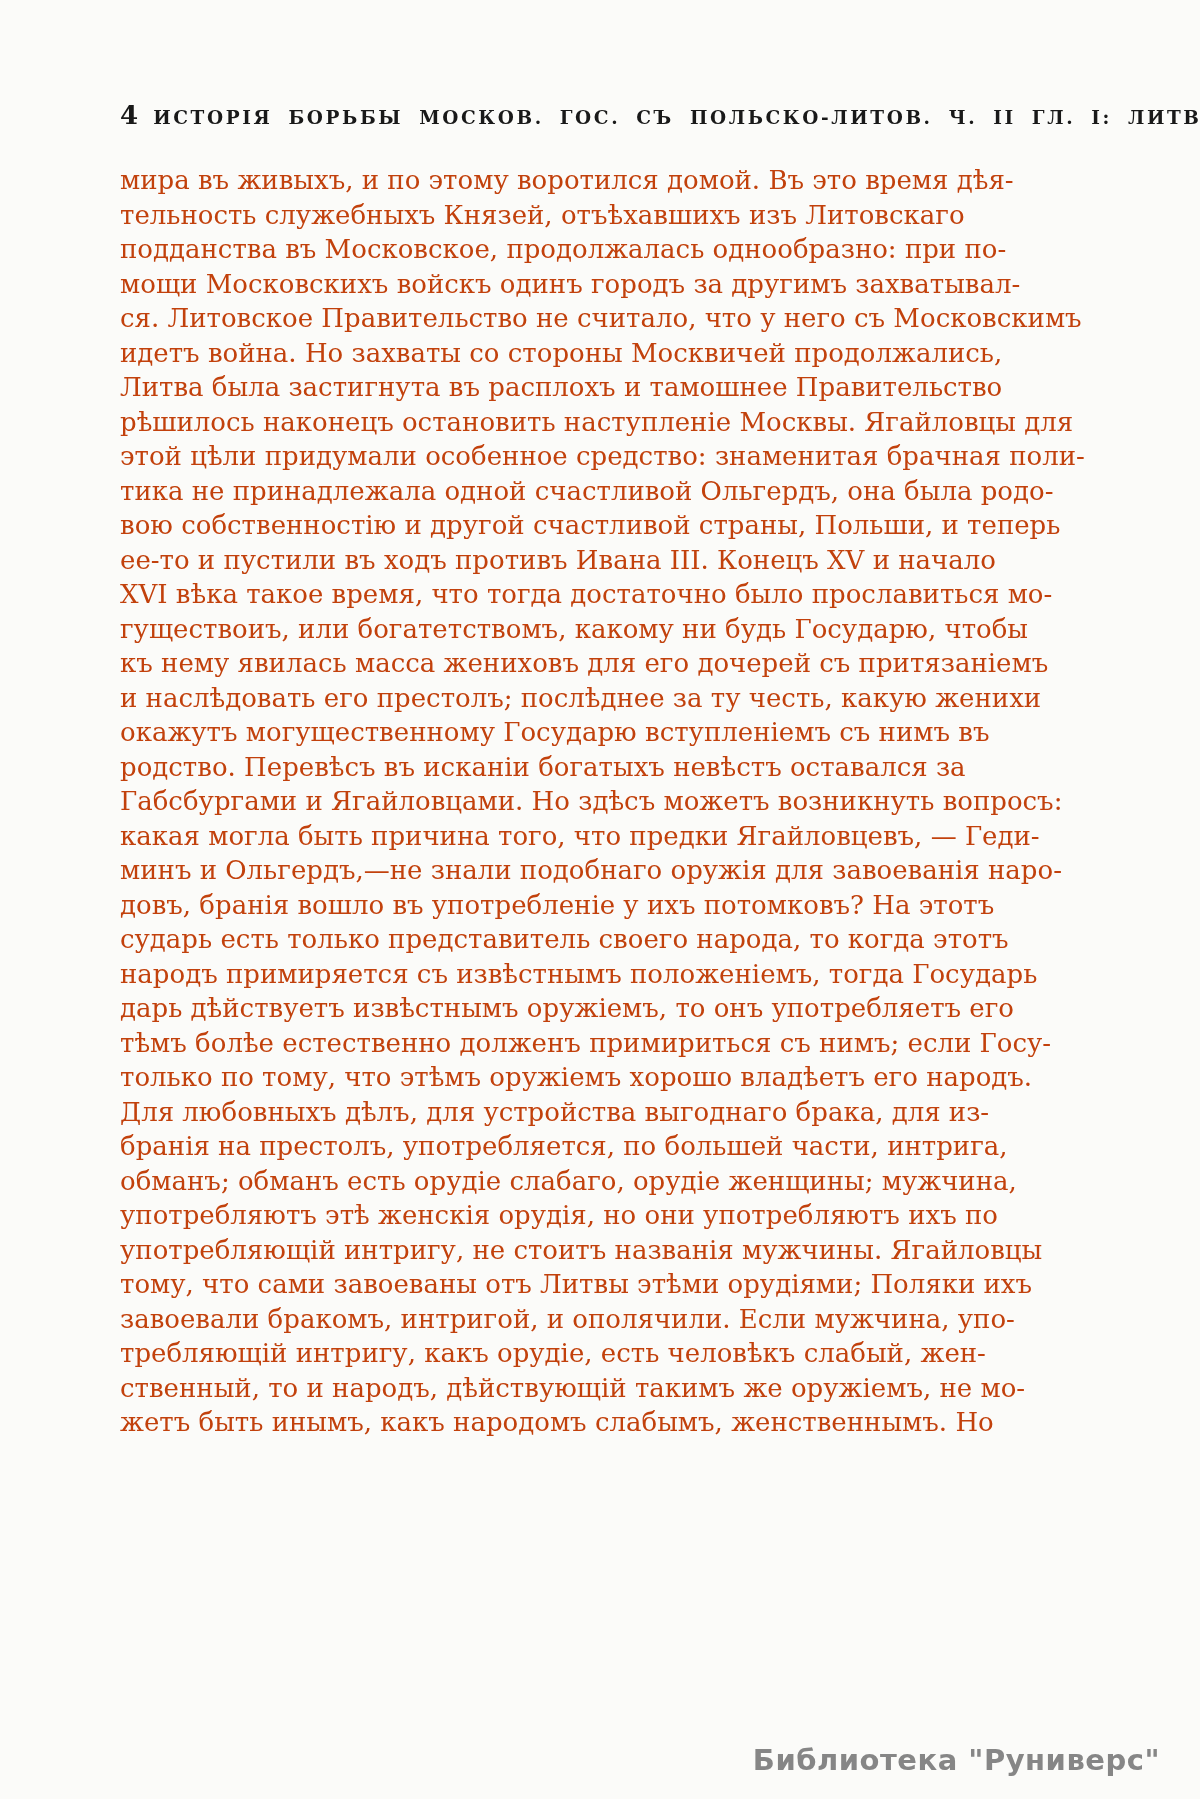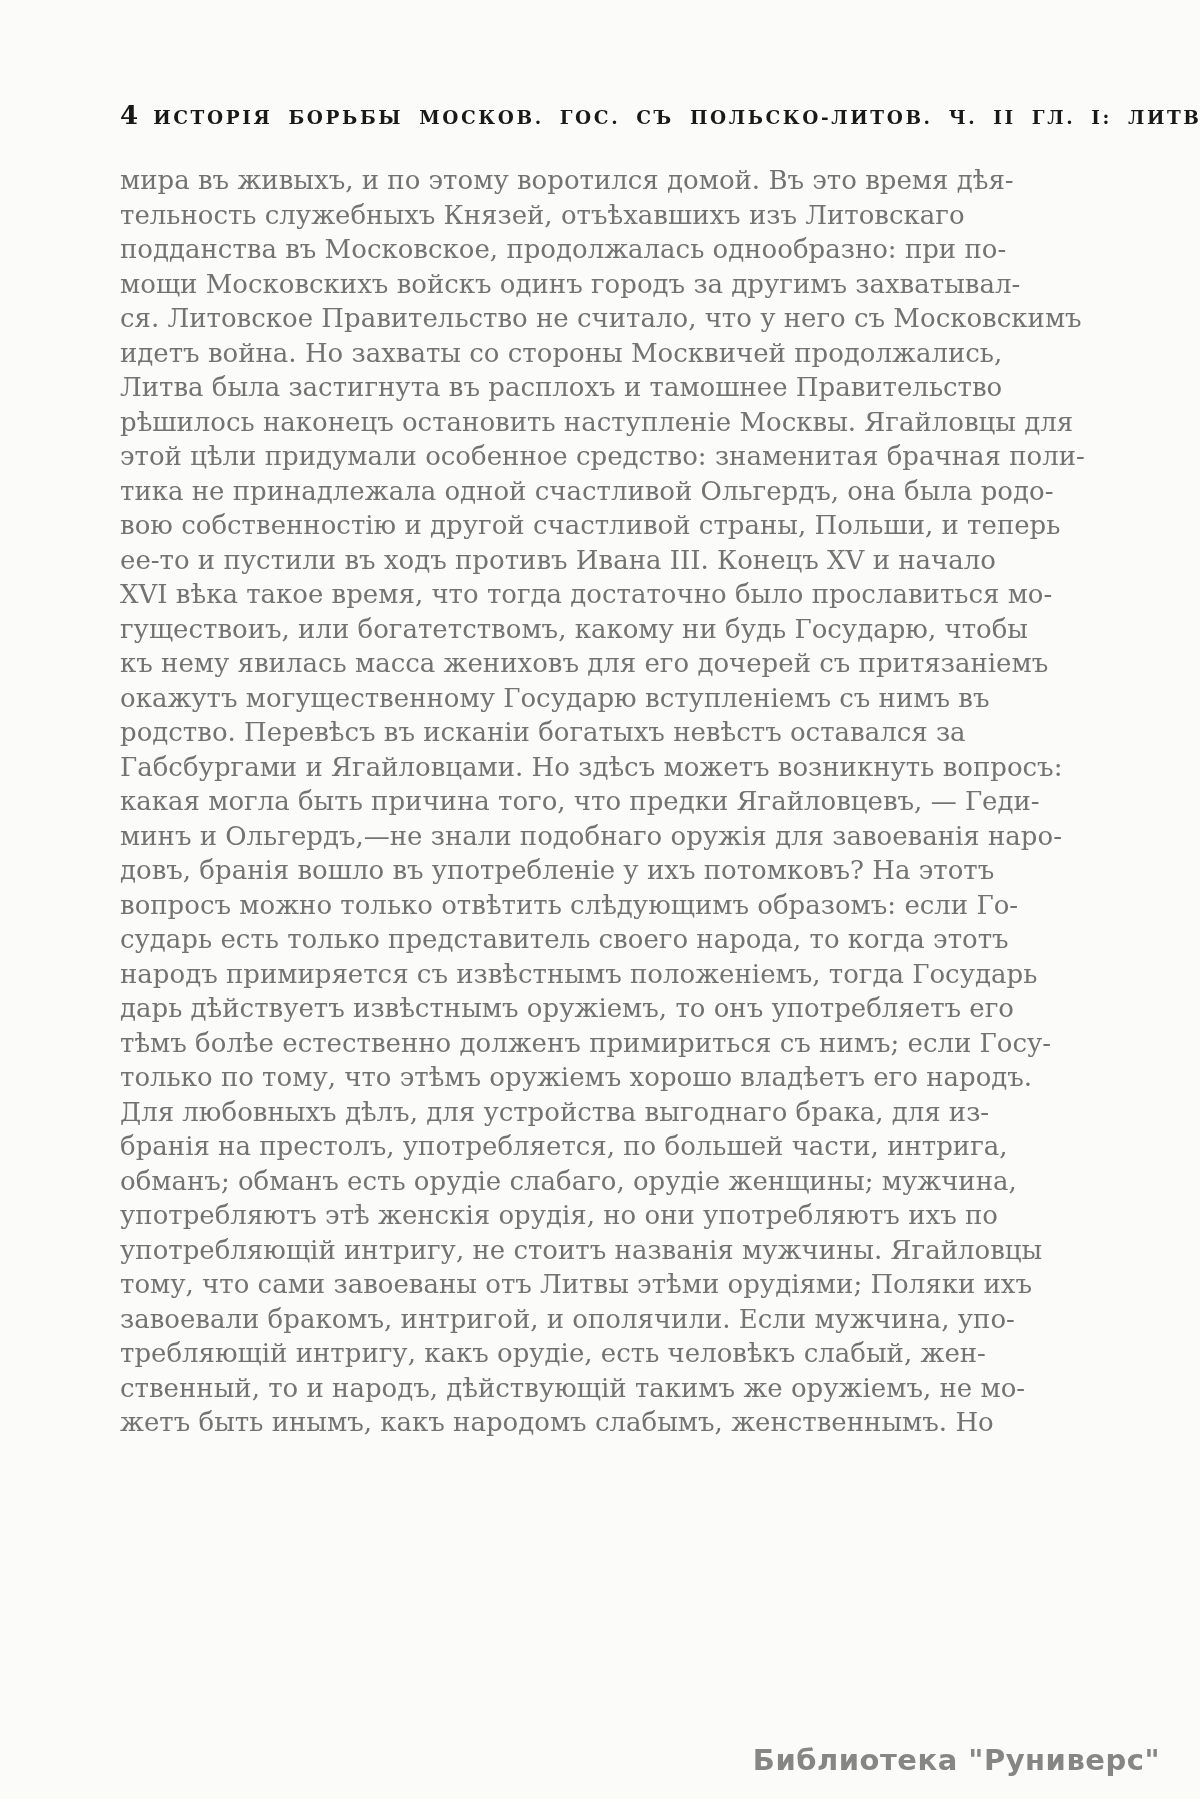--- a/index.html
+++ b/index.html
@@ -22,21 +22,21 @@
   .page-num {
     font-size: 26px; font-weight: bold; margin-right: 10px;
     letter-spacing: 0;
   }
   .running-title {
     font-size: 18.5px; font-weight: bold;
     letter-spacing: 2.6px; word-spacing: 7px;
   }
   .body-text {
     position: absolute; left: 120px; top: 163px; width: 818px;
-    color: #737373;
+    color: #c2410c;
   }
   .line {
     font-size: 26px;
     line-height: 34.5px;
     height: 34.5px;
     text-align: justify;
     text-align-last: justify;
     white-space: nowrap;
     overflow: visible;
   }
@@ -67,27 +67,27 @@
       <div class="line">идетъ война. Но захваты со стороны Москвичей продолжались,</div>
       <div class="line">Литва была застигнута въ расплохъ и тамошнее Правительство</div>
       <div class="line">рѣшилось наконецъ остановить наступленіе Москвы. Ягайловцы для</div>
       <div class="line">этой цѣли придумали особенное средство: знаменитая брачная поли-</div>
       <div class="line">тика не принадлежала одной счастливой Ольгердъ, она была родо-</div>
       <div class="line">вою собственностію и другой счастливой страны, Польши, и теперь</div>
       <div class="line">ее-то и пустили въ ходъ противъ Ивана III. Конецъ XV и начало</div>
       <div class="line">XVI вѣка такое время, что тогда достаточно было прославиться мо-</div>
       <div class="line">гуществоиъ, или богатетствомъ, какому ни будь Государю, чтобы</div>
       <div class="line">къ нему явилась масса жениховъ для его дочерей съ притязаніемъ</div>
+      <div class="line">и наслѣдовать его престолъ; послѣднее за ту честь, какую женихи</div>
       <div class="line">окажутъ могущественному Государю вступленіемъ съ нимъ въ</div>
       <div class="line">родство. Перевѣсъ въ исканіи богатыхъ невѣстъ оставался за</div>
       <div class="line">Габсбургами и Ягайловцами. Но здѣсъ можетъ возникнуть вопросъ:</div>
       <div class="line">какая могла быть причина того, что предки Ягайловцевъ, — Геди-</div>
       <div class="line">минъ и Ольгердъ,—не знали подобнаго оружія для завоеванія наро-</div>
       <div class="line">довъ, бранія вошло въ употребленіе у ихъ потомковъ? На этотъ</div>
-      <div class="line">вопросъ можно только отвѣтить слѣдующимъ образомъ: если Го-</div>
       <div class="line">сударь есть только представитель своего народа, то когда этотъ</div>
       <div class="line">народъ примиряется съ извѣстнымъ положеніемъ, тогда Государь</div>
       <div class="line">дарь дѣйствуетъ извѣстнымъ оружіемъ, то онъ употребляетъ его</div>
       <div class="line">тѣмъ болѣе естественно долженъ примириться съ нимъ; если Госу-</div>
       <div class="line">только по тому, что этѣмъ оружіемъ хорошо владѣетъ его народъ.</div>
       <div class="line">Для любовныхъ дѣлъ, для устройства выгоднаго брака, для из-</div>
       <div class="line">бранія на престолъ, употребляется, по большей части, интрига,</div>
       <div class="line">обманъ; обманъ есть орудіе слабаго, орудіе женщины; мужчина,</div>
       <div class="line">употребляютъ этѣ женскія орудія, но они употребляютъ ихъ по</div>
       <div class="line">употребляющій интригу, не стоитъ названія мужчины. Ягайловцы</div>

